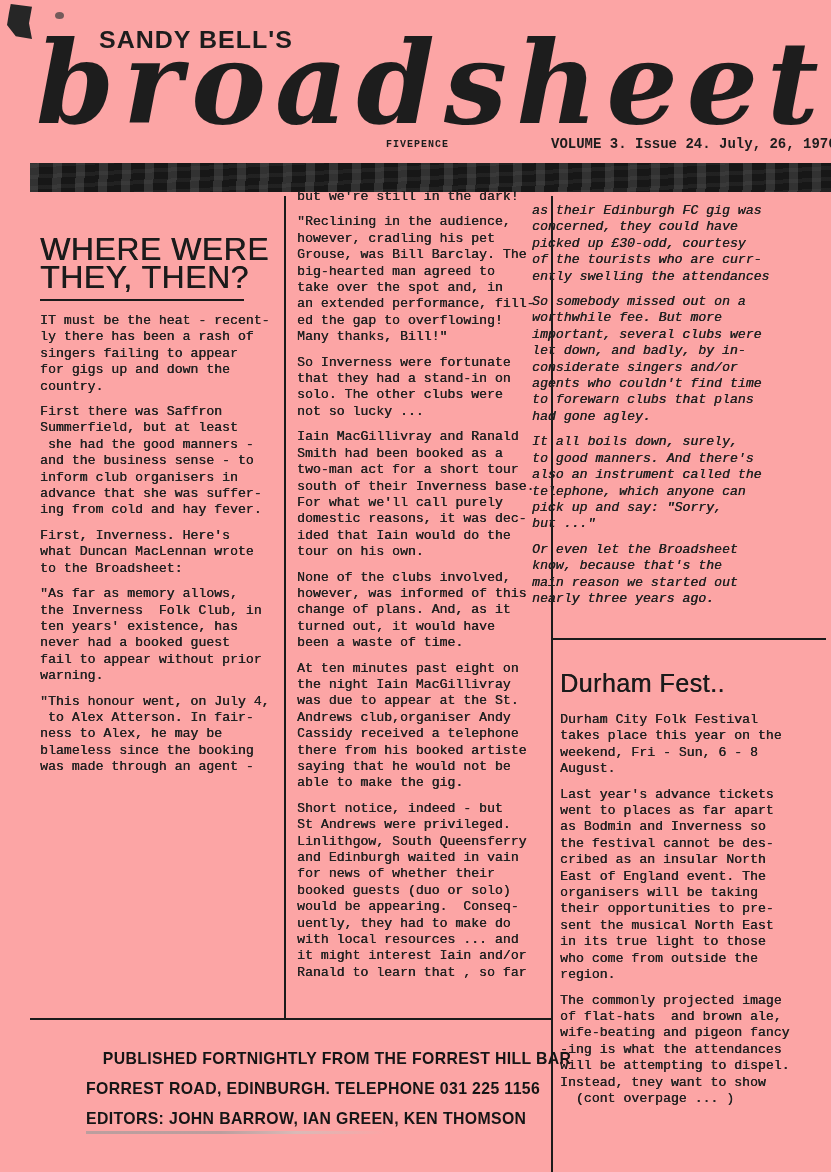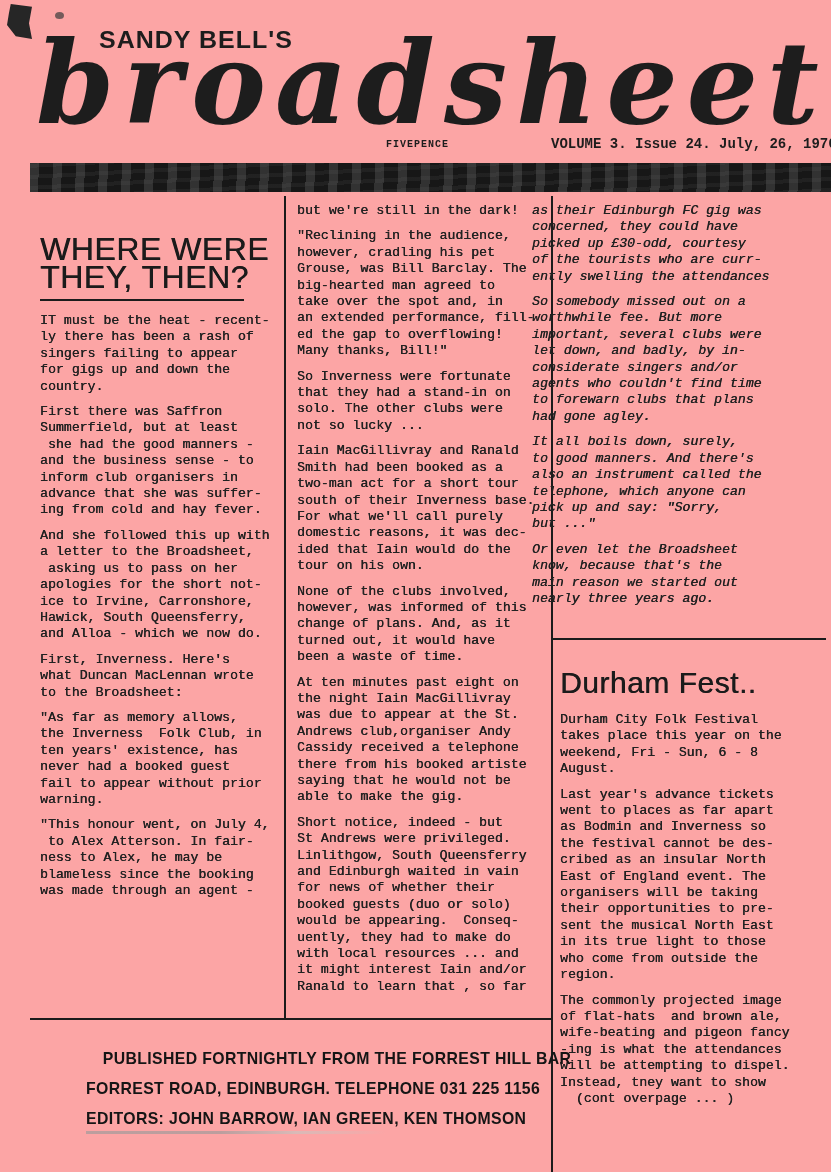--- a/index.html
+++ b/index.html
@@ -68,39 +68,39 @@
   .hrule.durham-rule{left:553px;top:638px;width:273px;}
   
   .col{
     position:absolute;
     font-family:"Liberation Mono","DejaVu Sans Mono",monospace;
     font-size:13.2px;line-height:16.4px;color:#222;
     text-shadow:0.35px 0 0 currentColor;
   }
   .col p{margin:0 0 9px 0;white-space:pre-wrap;}
   .col-left{left:40px;top:235px;width:246px;}
-  .col-mid{left:297px;top:203px;width:252px;}
+  .col-mid{left:297px;top:189px;width:252px;}
   .col-right{left:532px;top:203px;width:268px;font-style:italic;}
   .durham-section{left:560px;top:668px;width:268px;position:absolute;
     font-family:"Liberation Mono","DejaVu Sans Mono",monospace;
     font-size:13.2px;line-height:16.4px;color:#222;
     text-shadow:0.35px 0 0 currentColor;}
   .durham-section p{margin:0 0 9px 0;white-space:pre-wrap;}
   
   .article-heading{
     font-family:"Liberation Sans",sans-serif;
     font-size:32px;line-height:28px;font-weight:400;
     letter-spacing:0.5px;color:#1b1b1b;
     text-shadow:0.4px 0 0 currentColor;
     white-space:pre-line;
   }
   .heading-underline{height:2px;background:#1b1b1b;width:204px;margin:8px 0 12px 0;}
   .durham-heading{
     font-family:"Liberation Sans",sans-serif;
-    font-size:30px;line-height:30px;font-weight:400;
+    font-size:25px;line-height:30px;font-weight:400;
     letter-spacing:0.5px;color:#1b1b1b;
     text-shadow:0.4px 0 0 currentColor;
     margin:0 0 14px 0;
   }
   
   .footer{
     position:absolute;left:86px;top:1044px;
     font-family:"Liberation Sans",sans-serif;
     font-weight:bold;font-size:17px;line-height:30px;
     letter-spacing:0.4px;color:#151515;
@@ -138,27 +138,20 @@
 singers failing to appear
 for gigs up and down the
 country.</p>
     <p>First there was Saffron
 Summerfield, but at least
  she had the good manners -
 and the business sense - to
 inform club organisers in
 advance that she was suffer-
 ing from cold and hay fever.</p>
-    <p>And she followed this up with
-a letter to the Broadsheet,
- asking us to pass on her
-apologies for the short not-
-ice to Irvine, Carronshore,
-Hawick, South Queensferry,
-and Alloa - which we now do.</p>
     <p>First, Inverness. Here's
 what Duncan MacLennan wrote
 to the Broadsheet:</p>
     <p>"As far as memory allows,
 the Inverness  Folk Club, in
 ten years' existence, has
 never had a booked guest
 fail to appear without prior
 warning.</p>
     <p>"This honour went, on July 4,

